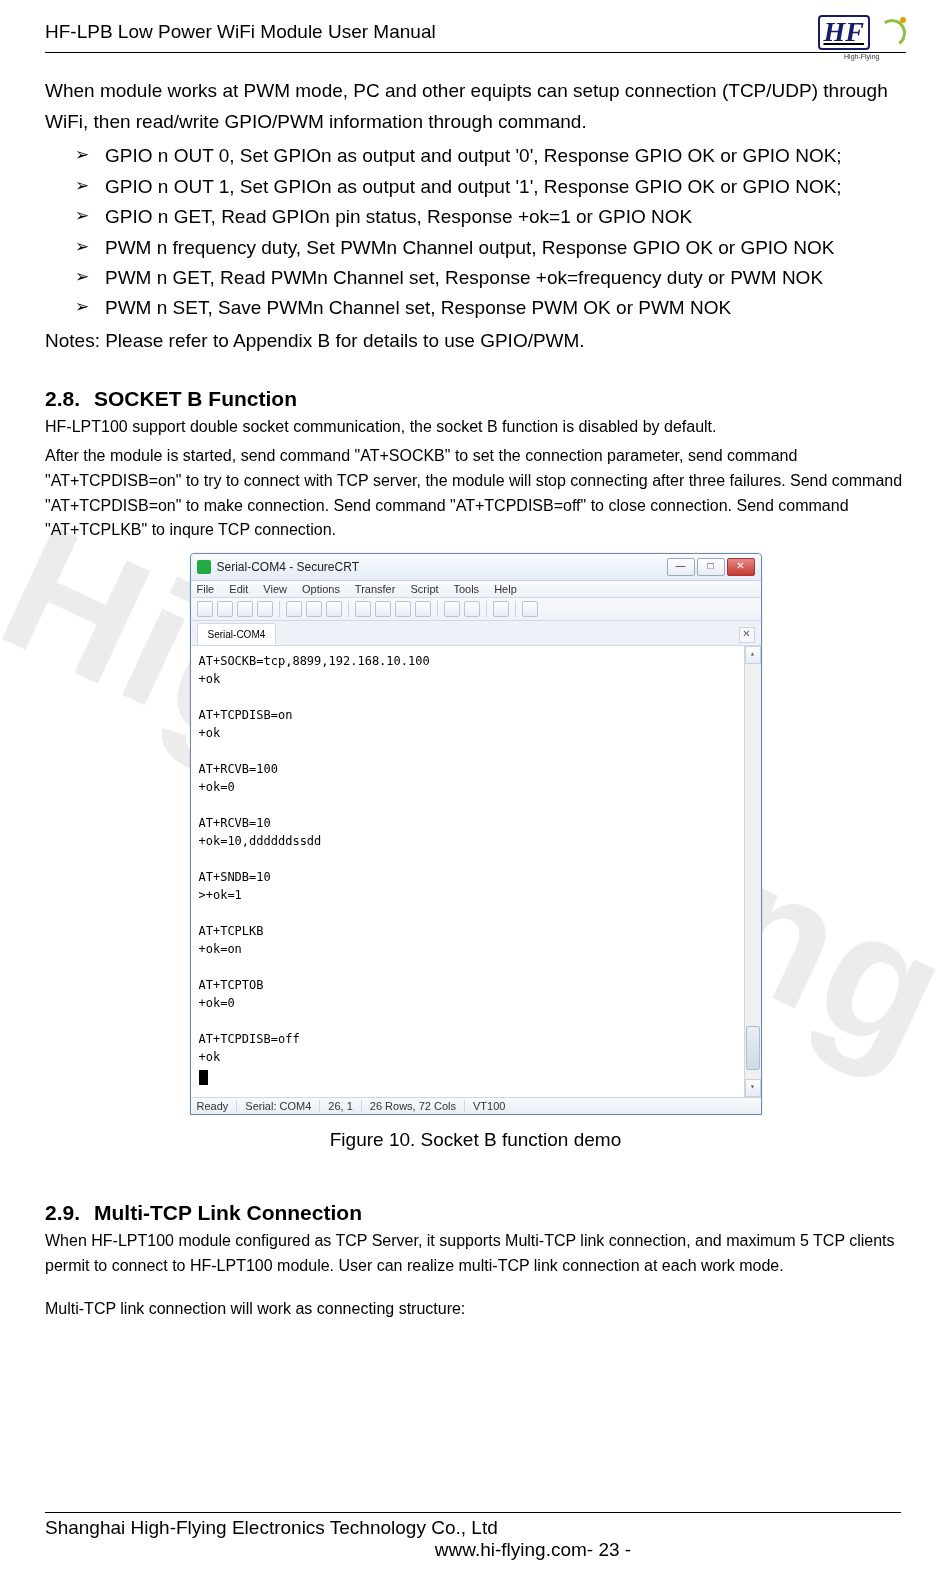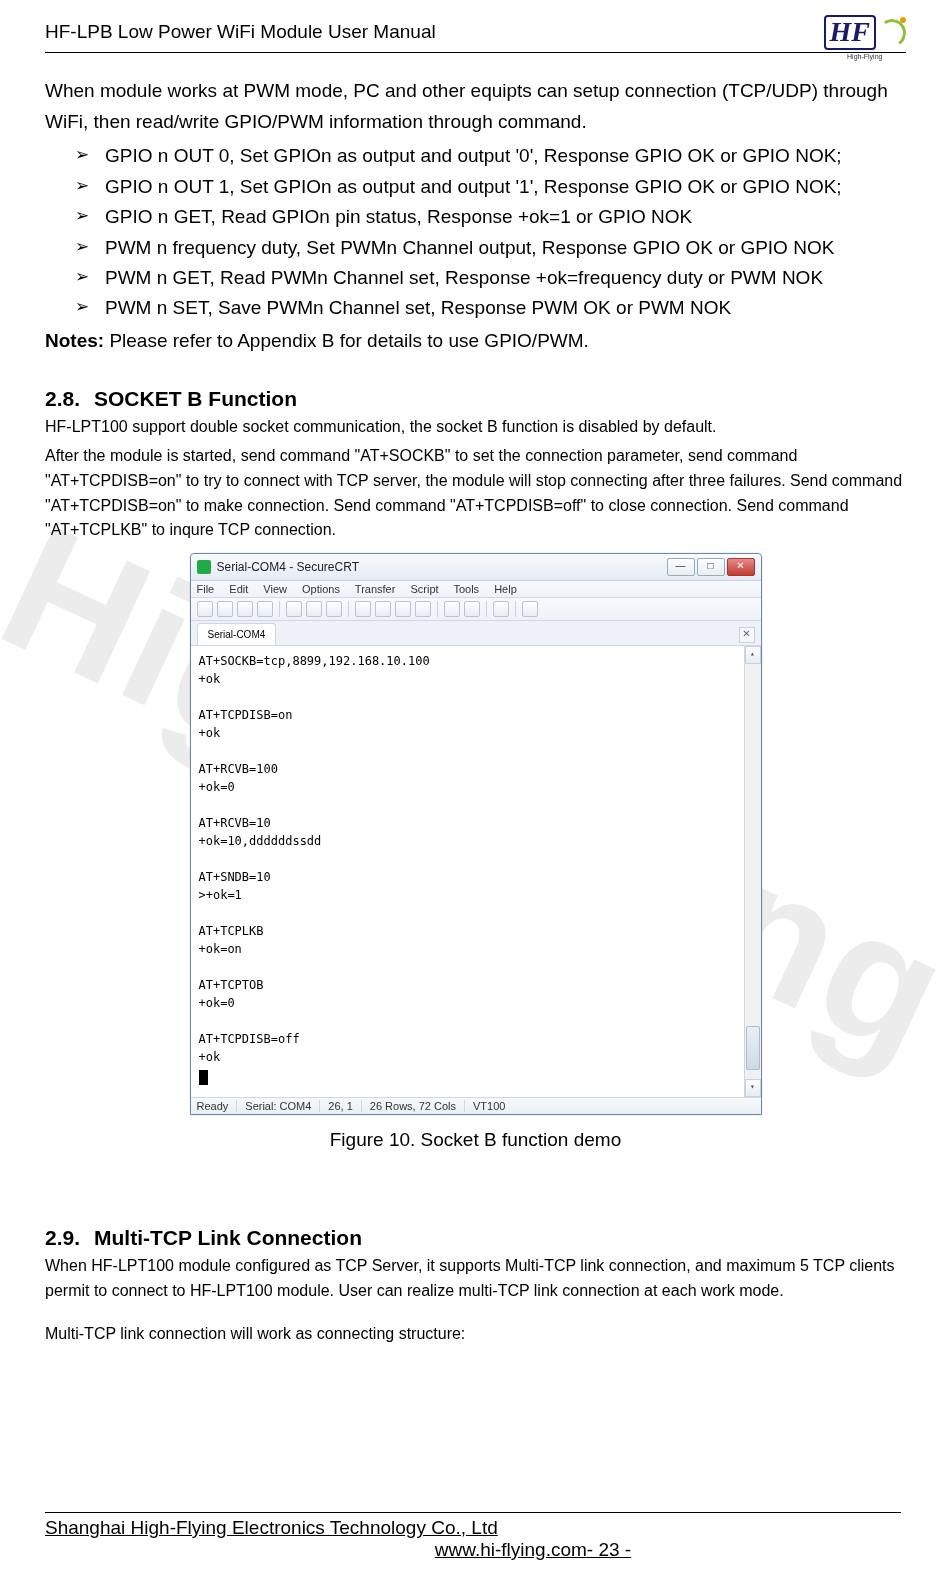--- a/index.html
+++ b/index.html
@@ -37,21 +37,22 @@
     justify-content: space-between;
     align-items: center;
     border-bottom: 1.5px solid #000;
     padding-bottom: 2px;
     margin-bottom: 22px;
   }
   .header-title { font-size: 19px; }
   .logo {
     display: flex;
     align-items: center;
-    gap: 2px;
+    gap: 8px;
+    text-decoration: underline;
   }
   .logo-hf {
     font-family: "Georgia", serif;
     font-style: italic;
     font-weight: bold;
     font-size: 28px;
     color: #1a1a6a;
     border: 2px solid #1a1a6a;
     border-radius: 4px;
     padding: 0 4px;
@@ -105,21 +106,21 @@
     padding-left: 30px;
   }
   ul.bullets li::before {
     content: "➢";
     position: absolute;
     left: 0;
     top: 0;
     font-size: 17px;
   }
   .notes-line { font-size: 19px; margin-top: 2px; }
-  .notes-line b { font-weight: bold; }
+  .notes-line b { font-weight: normal; }
   h2 {
     font-size: 21px;
     font-weight: bold;
     margin: 32px 0 4px 0;
   }
   h2 .secno { margin-right: 14px; }
   .section-body { font-size: 16px; line-height: 1.55; }
   .figure-wrap {
     text-align: center;
     margin: 10px 0 0 0;
@@ -277,21 +278,20 @@
   .win-statusbar span:last-child { border-right: none; }
   .fig-caption {
     text-align: center;
     font-size: 19px;
     margin-top: 14px;
   }
   .footer {
     position: absolute;
     left: 45px; right: 50px;
     bottom: 20px;
-    text-decoration: underline;
   }
   .footer-line {
     border-top: 1.5px solid #000;
     padding-top: 4px;
     font-size: 19px;
   }
   .footer-company { }
   .footer-url { text-align: center; }
   .footer-row2 {
     display: flex;
@@ -421,21 +421,21 @@
         <span>Ready</span>
         <span>Serial: COM4</span>
         <span>26,   1</span>
         <span>26 Rows,  72 Cols</span>
         <span>VT100</span>
       </div>
     </div>
     <div class="fig-caption">Figure 10.   Socket B function demo</div>
   </div>
 
-  <h2 style="margin-top:75px;">
+  <h2 style="margin-top:50px;">
     <span class="secno">2.9.</span><span>Multi-TCP Link Connection</span>
   </h2>
   <p class="section-body">When HF-LPT100 module configured as TCP Server, it supports Multi-TCP link connection, and maximum 5 TCP clients permit to connect to HF-LPT100 module. User can realize multi-TCP link connection at each work mode.</p>
   <p class="section-body" style="margin-top:18px;">Multi-TCP link connection will work as connecting structure:</p>
 
 </div>
 
 <div class="footer">
   <div class="footer-line">
     <div class="footer-company">Shanghai High-Flying Electronics Technology Co., Ltd</div>

